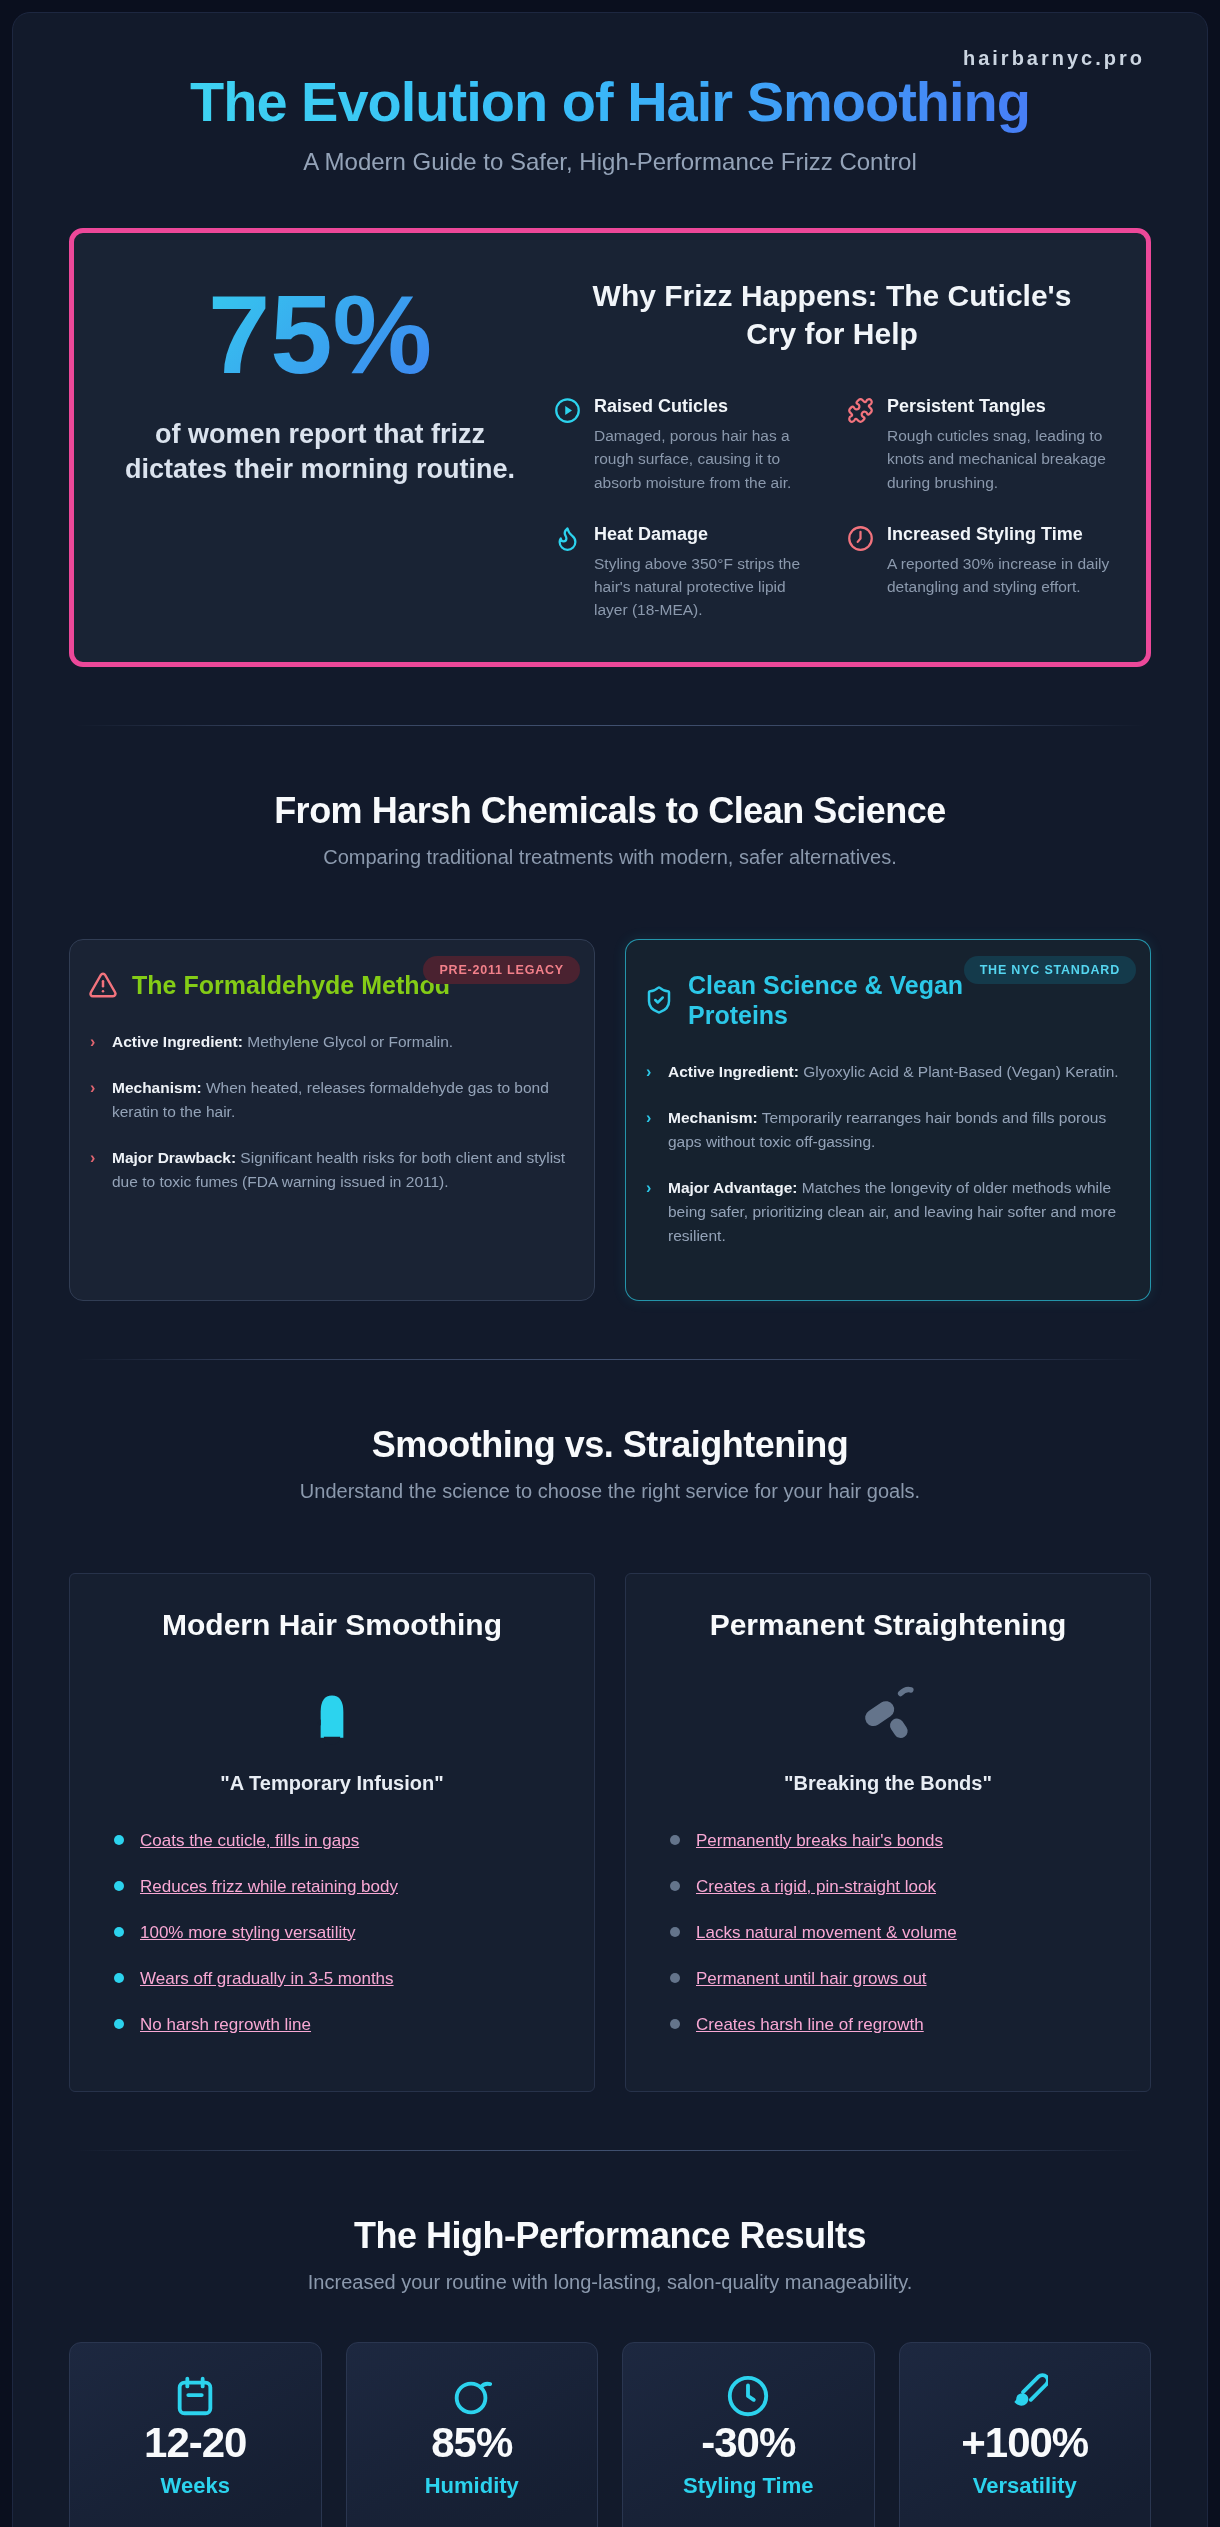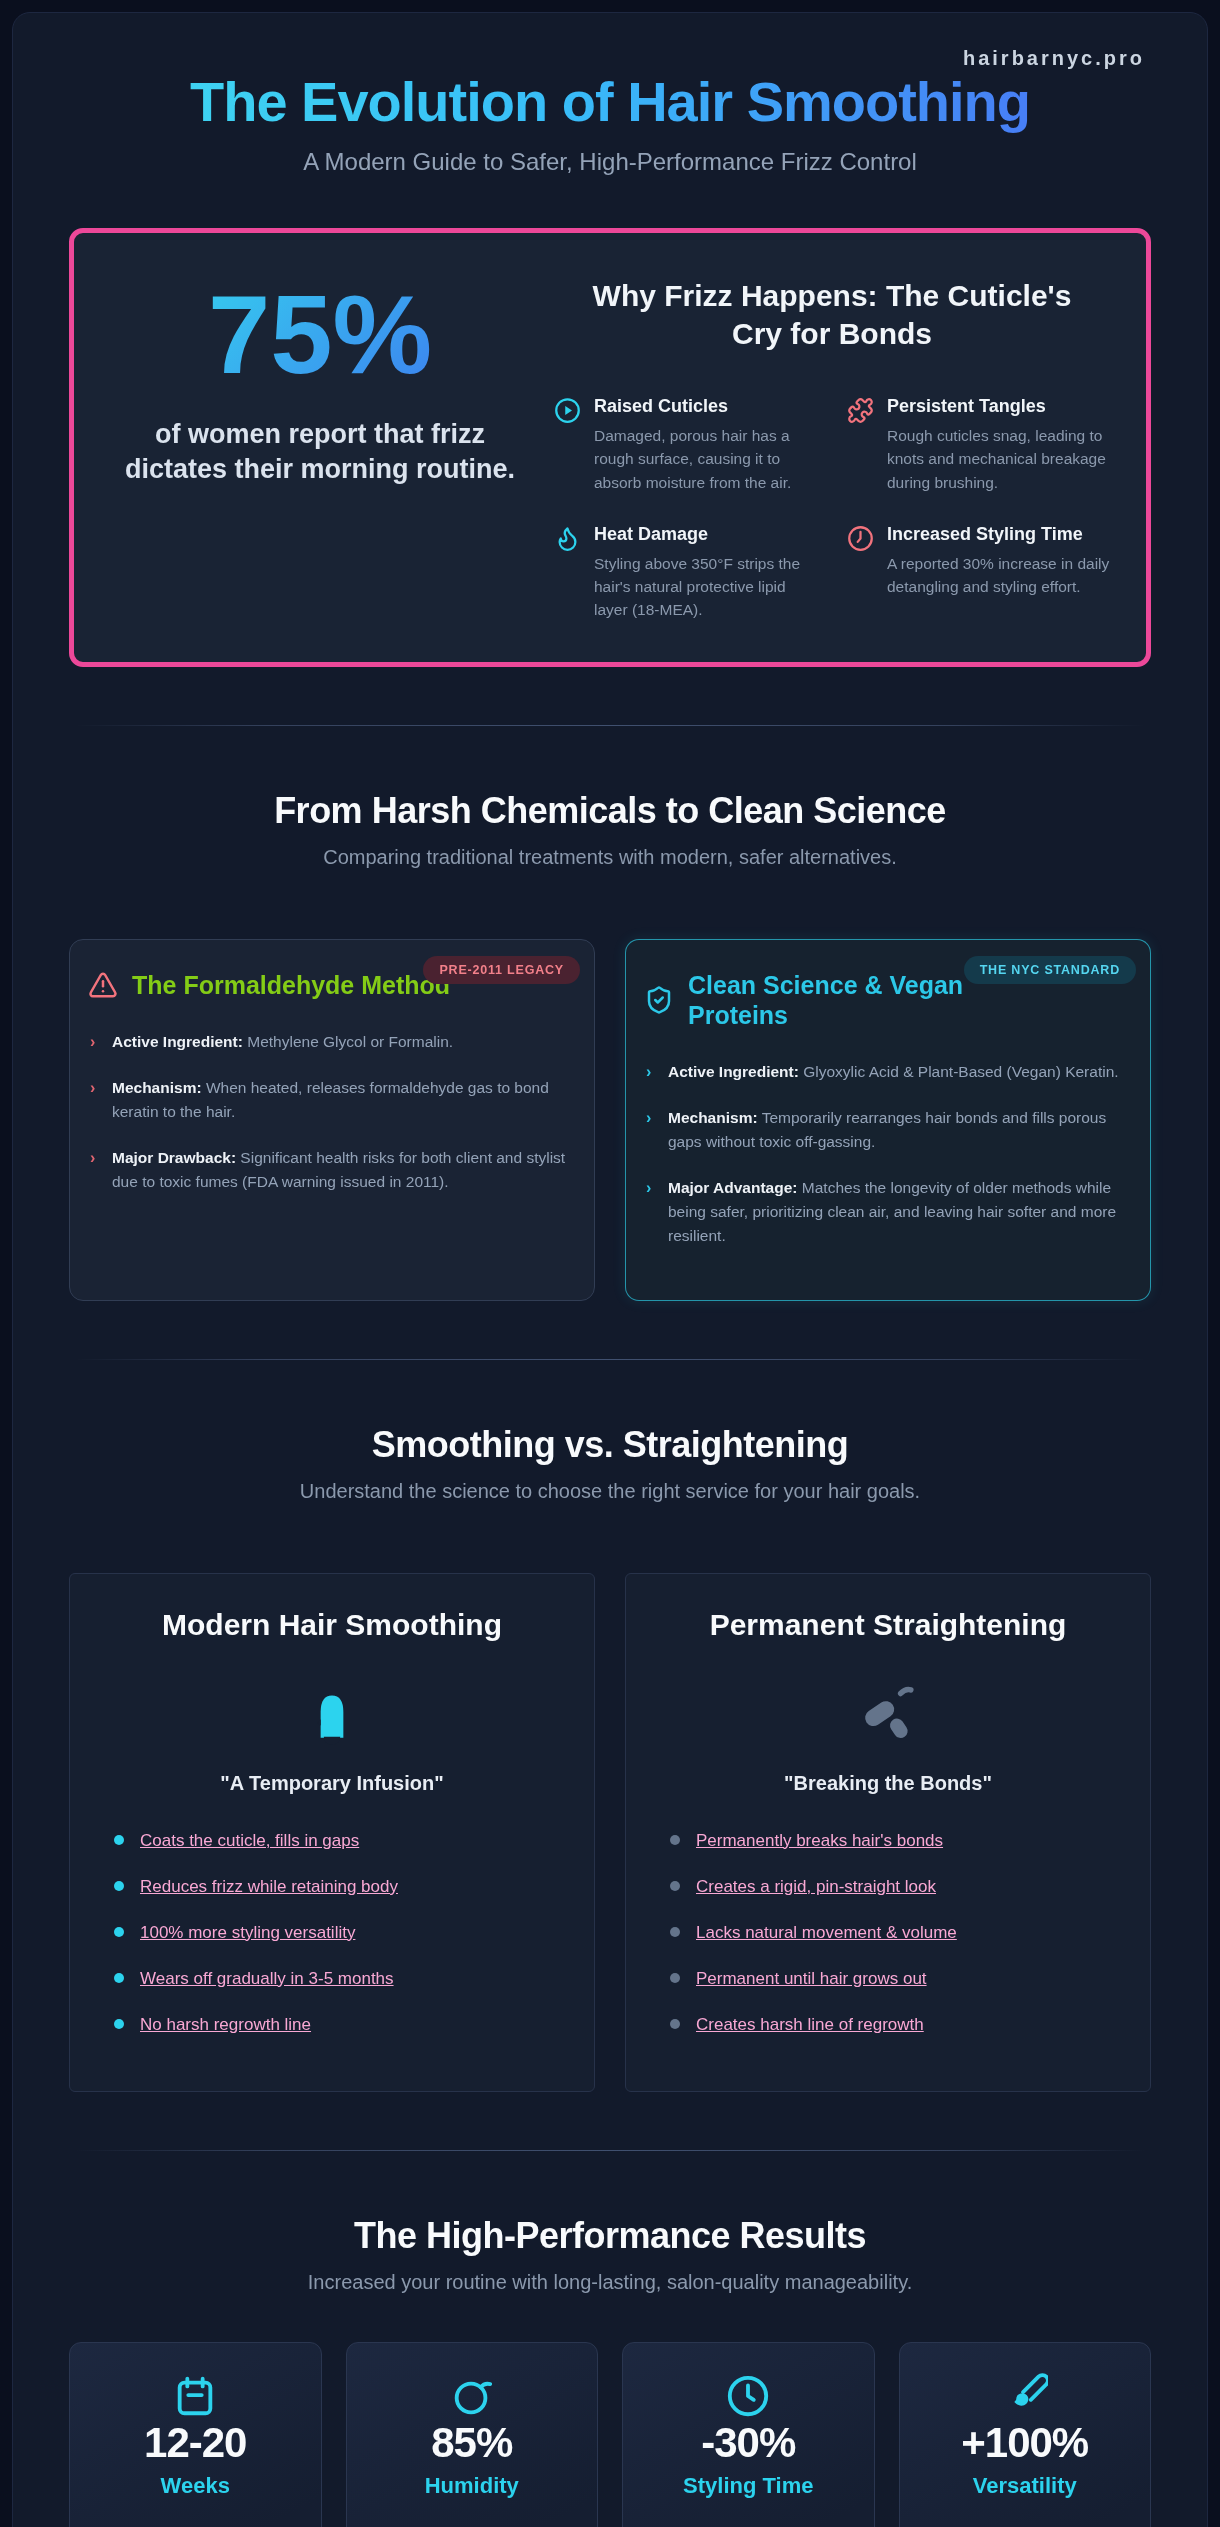--- a/index.html
+++ b/index.html
@@ -238,21 +238,21 @@
   <div class="watermark-top">hairbarnyc.pro</div>
   <h1 class="page-title">The Evolution of Hair Smoothing</h1>
   <div class="page-subtitle">A Modern Guide to Safer, High-Performance Frizz Control</div>
 
   <section class="hero-card">
     <div class="hero-left">
       <div class="hero-stat">75%</div>
       <div class="hero-lead">of women report that frizz dictates their morning routine.</div>
     </div>
     <div class="hero-right">
-      <h2 class="hero-heading">Why Frizz Happens: The Cuticle's Cry for Bonds</h2>
+      <h2 class="hero-heading">Why Frizz Happens: The Cuticle's Cry for Help</h2>
       <div class="frizz-grid">
 
         <div class="frizz-item">
           <span class="frizz-icon">
             <svg width="27" height="27" viewBox="0 0 24 24" fill="none" stroke="#2cd3ee" stroke-width="2" stroke-linecap="round" stroke-linejoin="round">
                 <circle cx="12" cy="12" r="10"></circle>
                 <polygon points="10 8 16 12 10 16 10 8" fill="#2cd3ee" stroke="none"></polygon>
               </svg>
           </span>
           <div>

